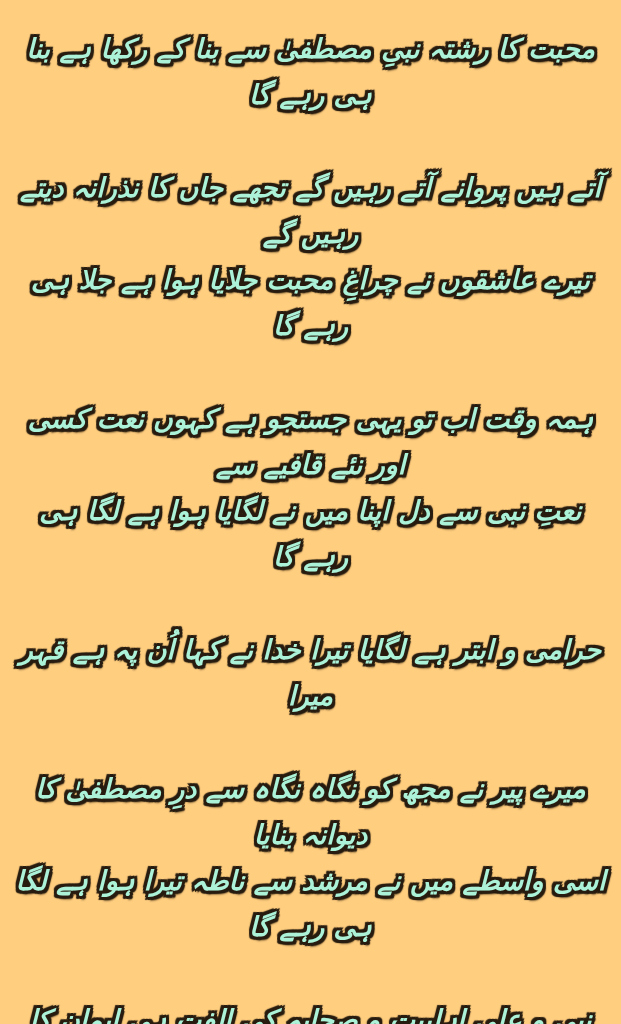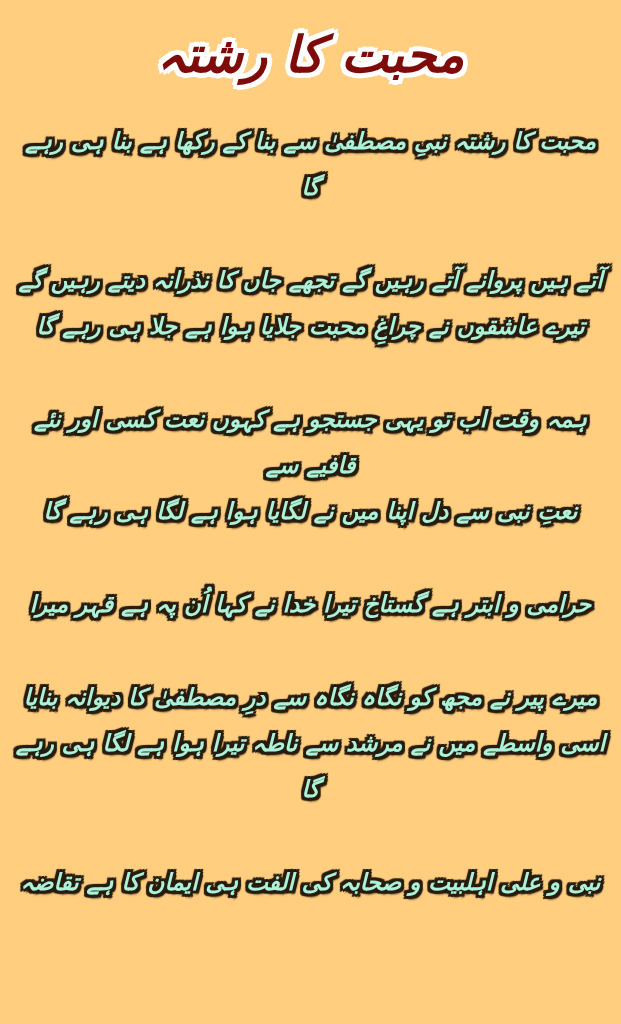--- a/index.html
+++ b/index.html
@@ -38,56 +38,55 @@
     gap: 47px;
   }
   .stanza {
     display: flex;
     flex-direction: column;
   }
   .poem-line {
     margin: 0;
     direction: rtl;
     text-align: center;
-    font-size: 23px;
+    font-size: 27px;
     font-weight: bold;
     font-style: italic;
     line-height: 46px;
     padding: 0 14px;
     color: var(--body-fill, #abf2d8);
     text-shadow:
       -3px 0 0 var(--body-outline, #271c0f),  3px 0 0 var(--body-outline, #271c0f),
        0 -3px 0 var(--body-outline, #271c0f), 0 3px 0 var(--body-outline, #271c0f),
       -2px -2px 0 var(--body-outline, #271c0f), 2px -2px 0 var(--body-outline, #271c0f),
       -2px 2px 0 var(--body-outline, #271c0f),  2px 2px 0 var(--body-outline, #271c0f),
       -3px -3px 1px var(--body-outline, #271c0f), 3px 3px 1px var(--body-outline, #271c0f),
       -3px 3px 1px var(--body-outline, #271c0f),  3px -3px 1px var(--body-outline, #271c0f),
        2px 4px 2px rgba(40, 25, 10, 0.55);
   }
 </style>
 </head>
 <body>
 
 <div class="page">
-  <h1 class="poem-title">محبت کا رشتہ</h1>
 
   <div class="stanzas">
     <div class="stanza">
       <p class="poem-line">محبت کا رشتہ نبیِ مصطفیٰ سے بنا کے رکھا ہے  بنا ہی رہے گا</p>
     </div>
     <div class="stanza">
       <p class="poem-line">آتے ہیں پروانے آتے رہیں گے تجھے جاں کا نذرانہ دیتے رہیں گے</p>
       <p class="poem-line">تیرے عاشقوں نے چراغِ محبت جلایا ہوا ہے جلا ہی رہے گا</p>
     </div>
     <div class="stanza">
       <p class="poem-line">ہمہ وقت اب تو یہی جستجو ہے کہوں نعت کسی اور نئے قافیے سے</p>
       <p class="poem-line">نعتِ نبی سے دل اپنا میں نے لگایا ہوا ہے  لگا ہی رہے گا</p>
     </div>
     <div class="stanza">
-      <p class="poem-line">حرامی و ابتر ہے گستاخ  تیرا خدا نے کہا اُن پہ ہے قہر میرا</p>
+      <p class="poem-line">حرامی و ابتر ہے لگایا  تیرا خدا نے کہا اُن پہ ہے قہر میرا</p>
     </div>
     <div class="stanza">
       <p class="poem-line">میرے پیر نے مجھ کو نگاہ نگاہ سے درِ مصطفیٰ کا دیوانہ بنایا</p>
       <p class="poem-line">اسی واسطے میں نے مرشد سے ناطہ تیرا ہوا ہے لگا ہی رہے گا</p>
     </div>
     <div class="stanza">
       <p class="poem-line">نبی و علی اہلبیت و صحابہ کی الفت ہی ایمان کا ہے تقاضہ</p>
 
     </div>
   </div>

